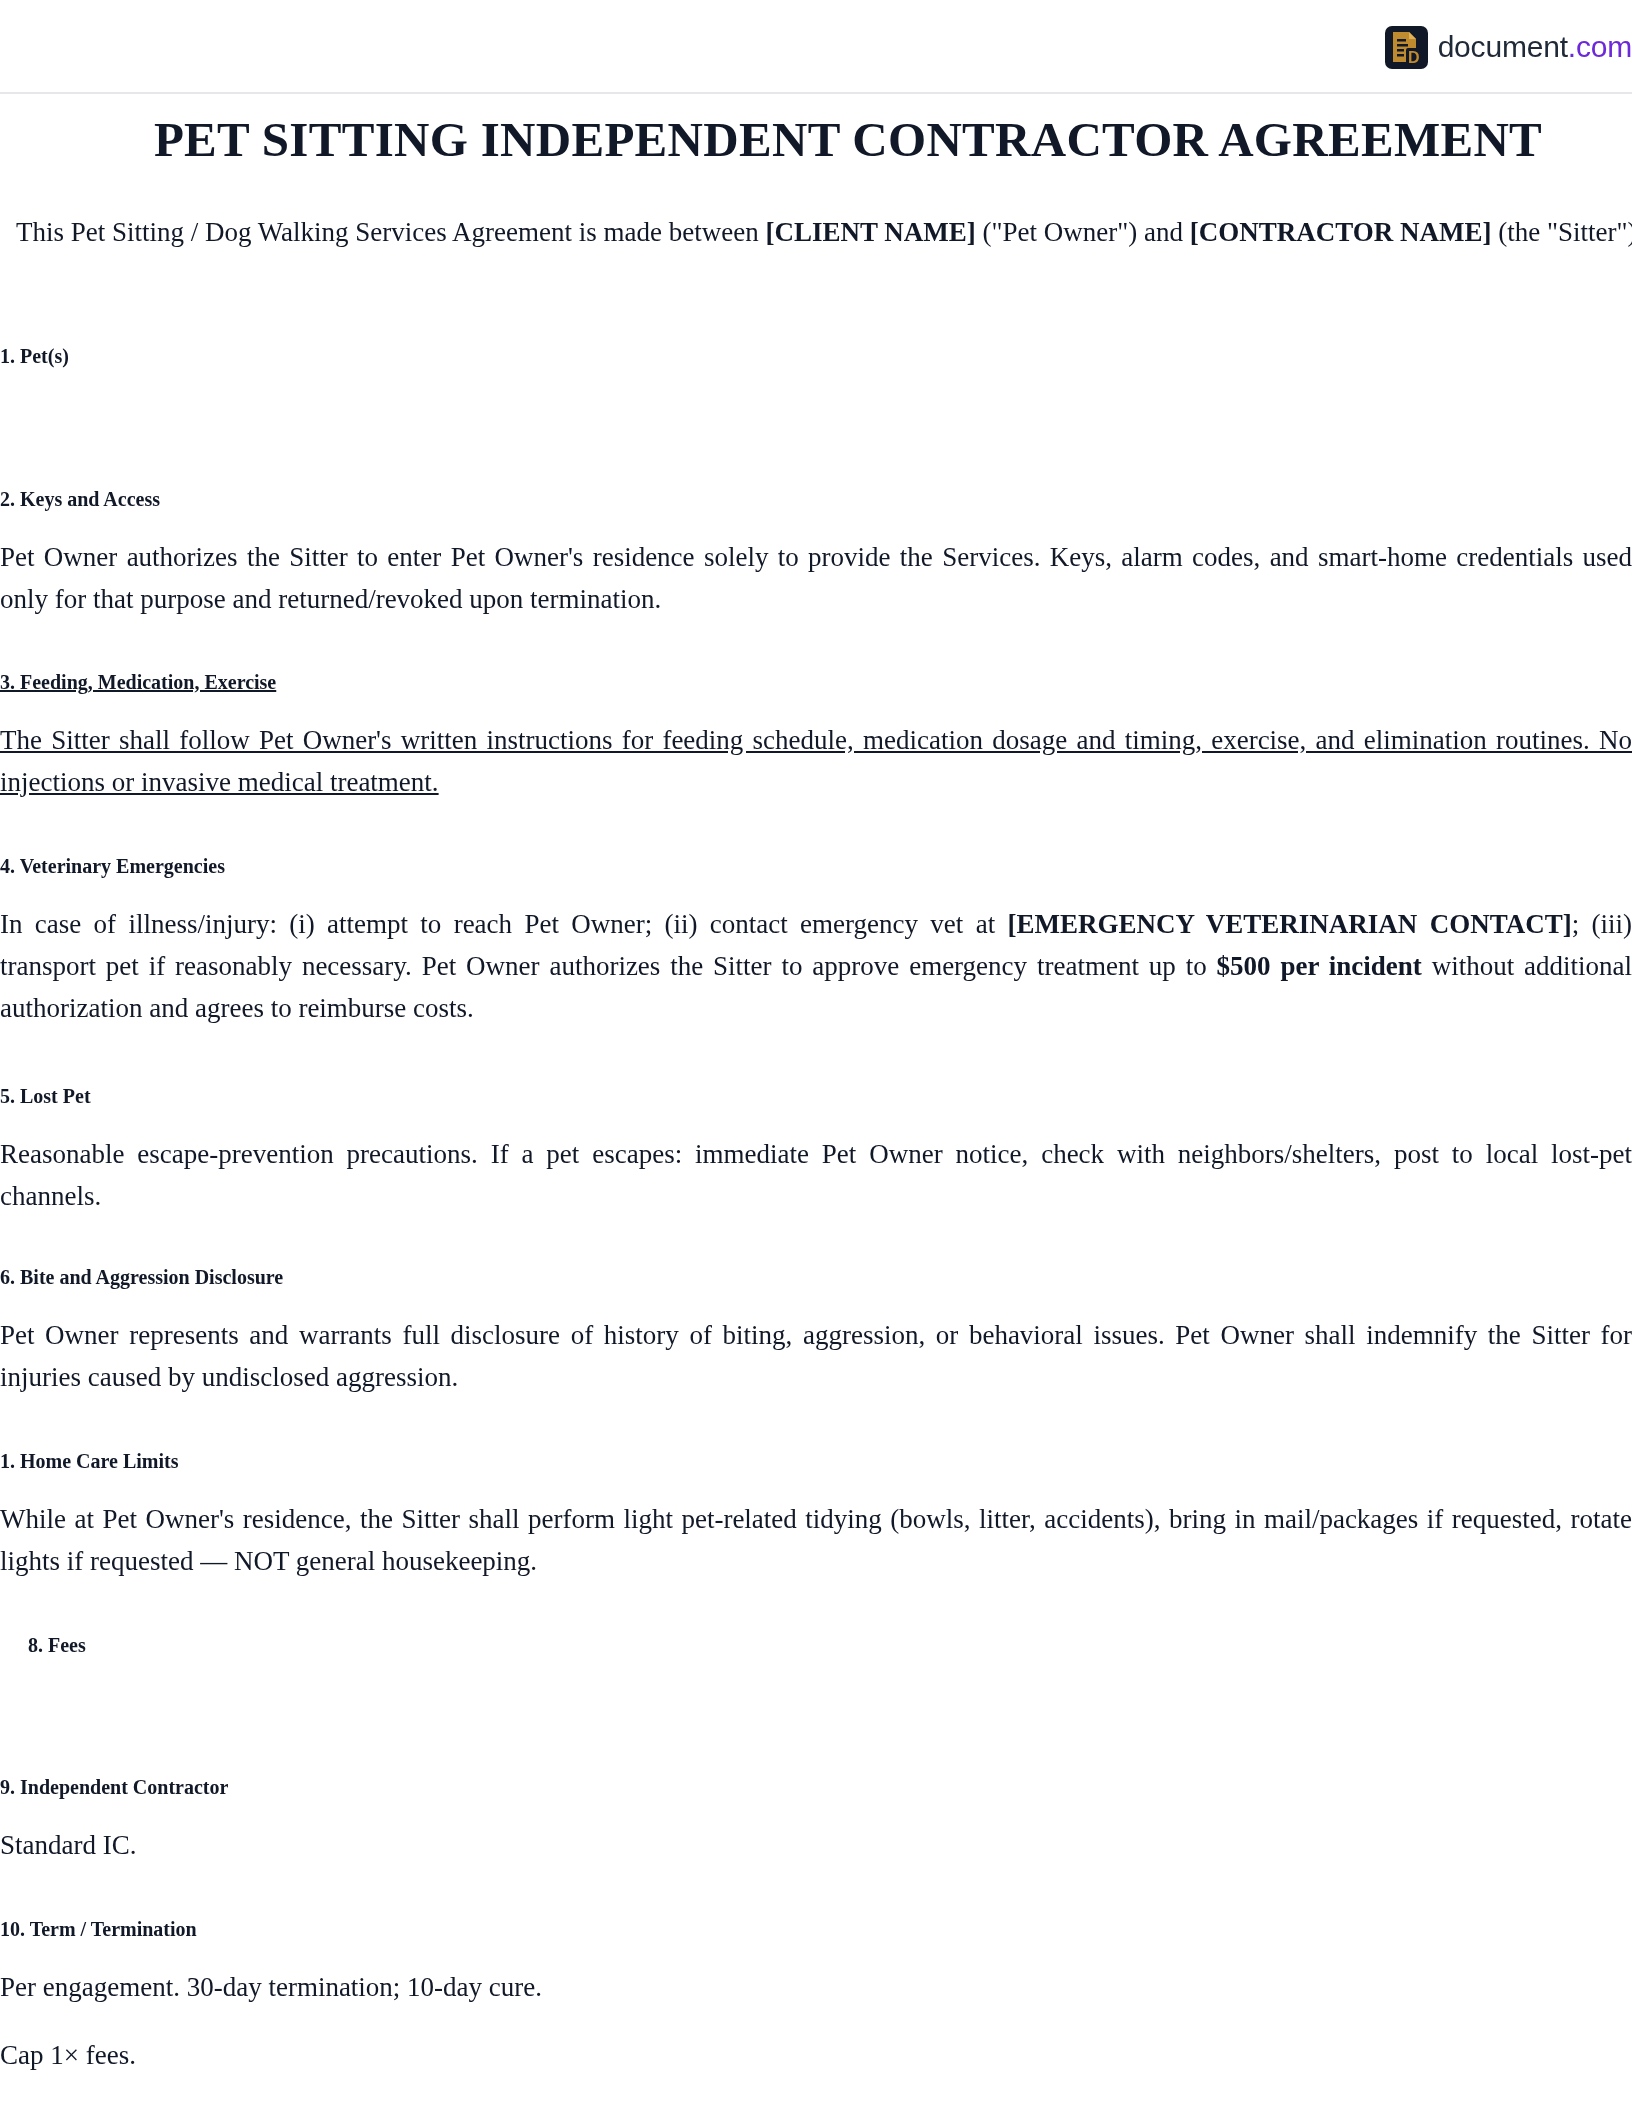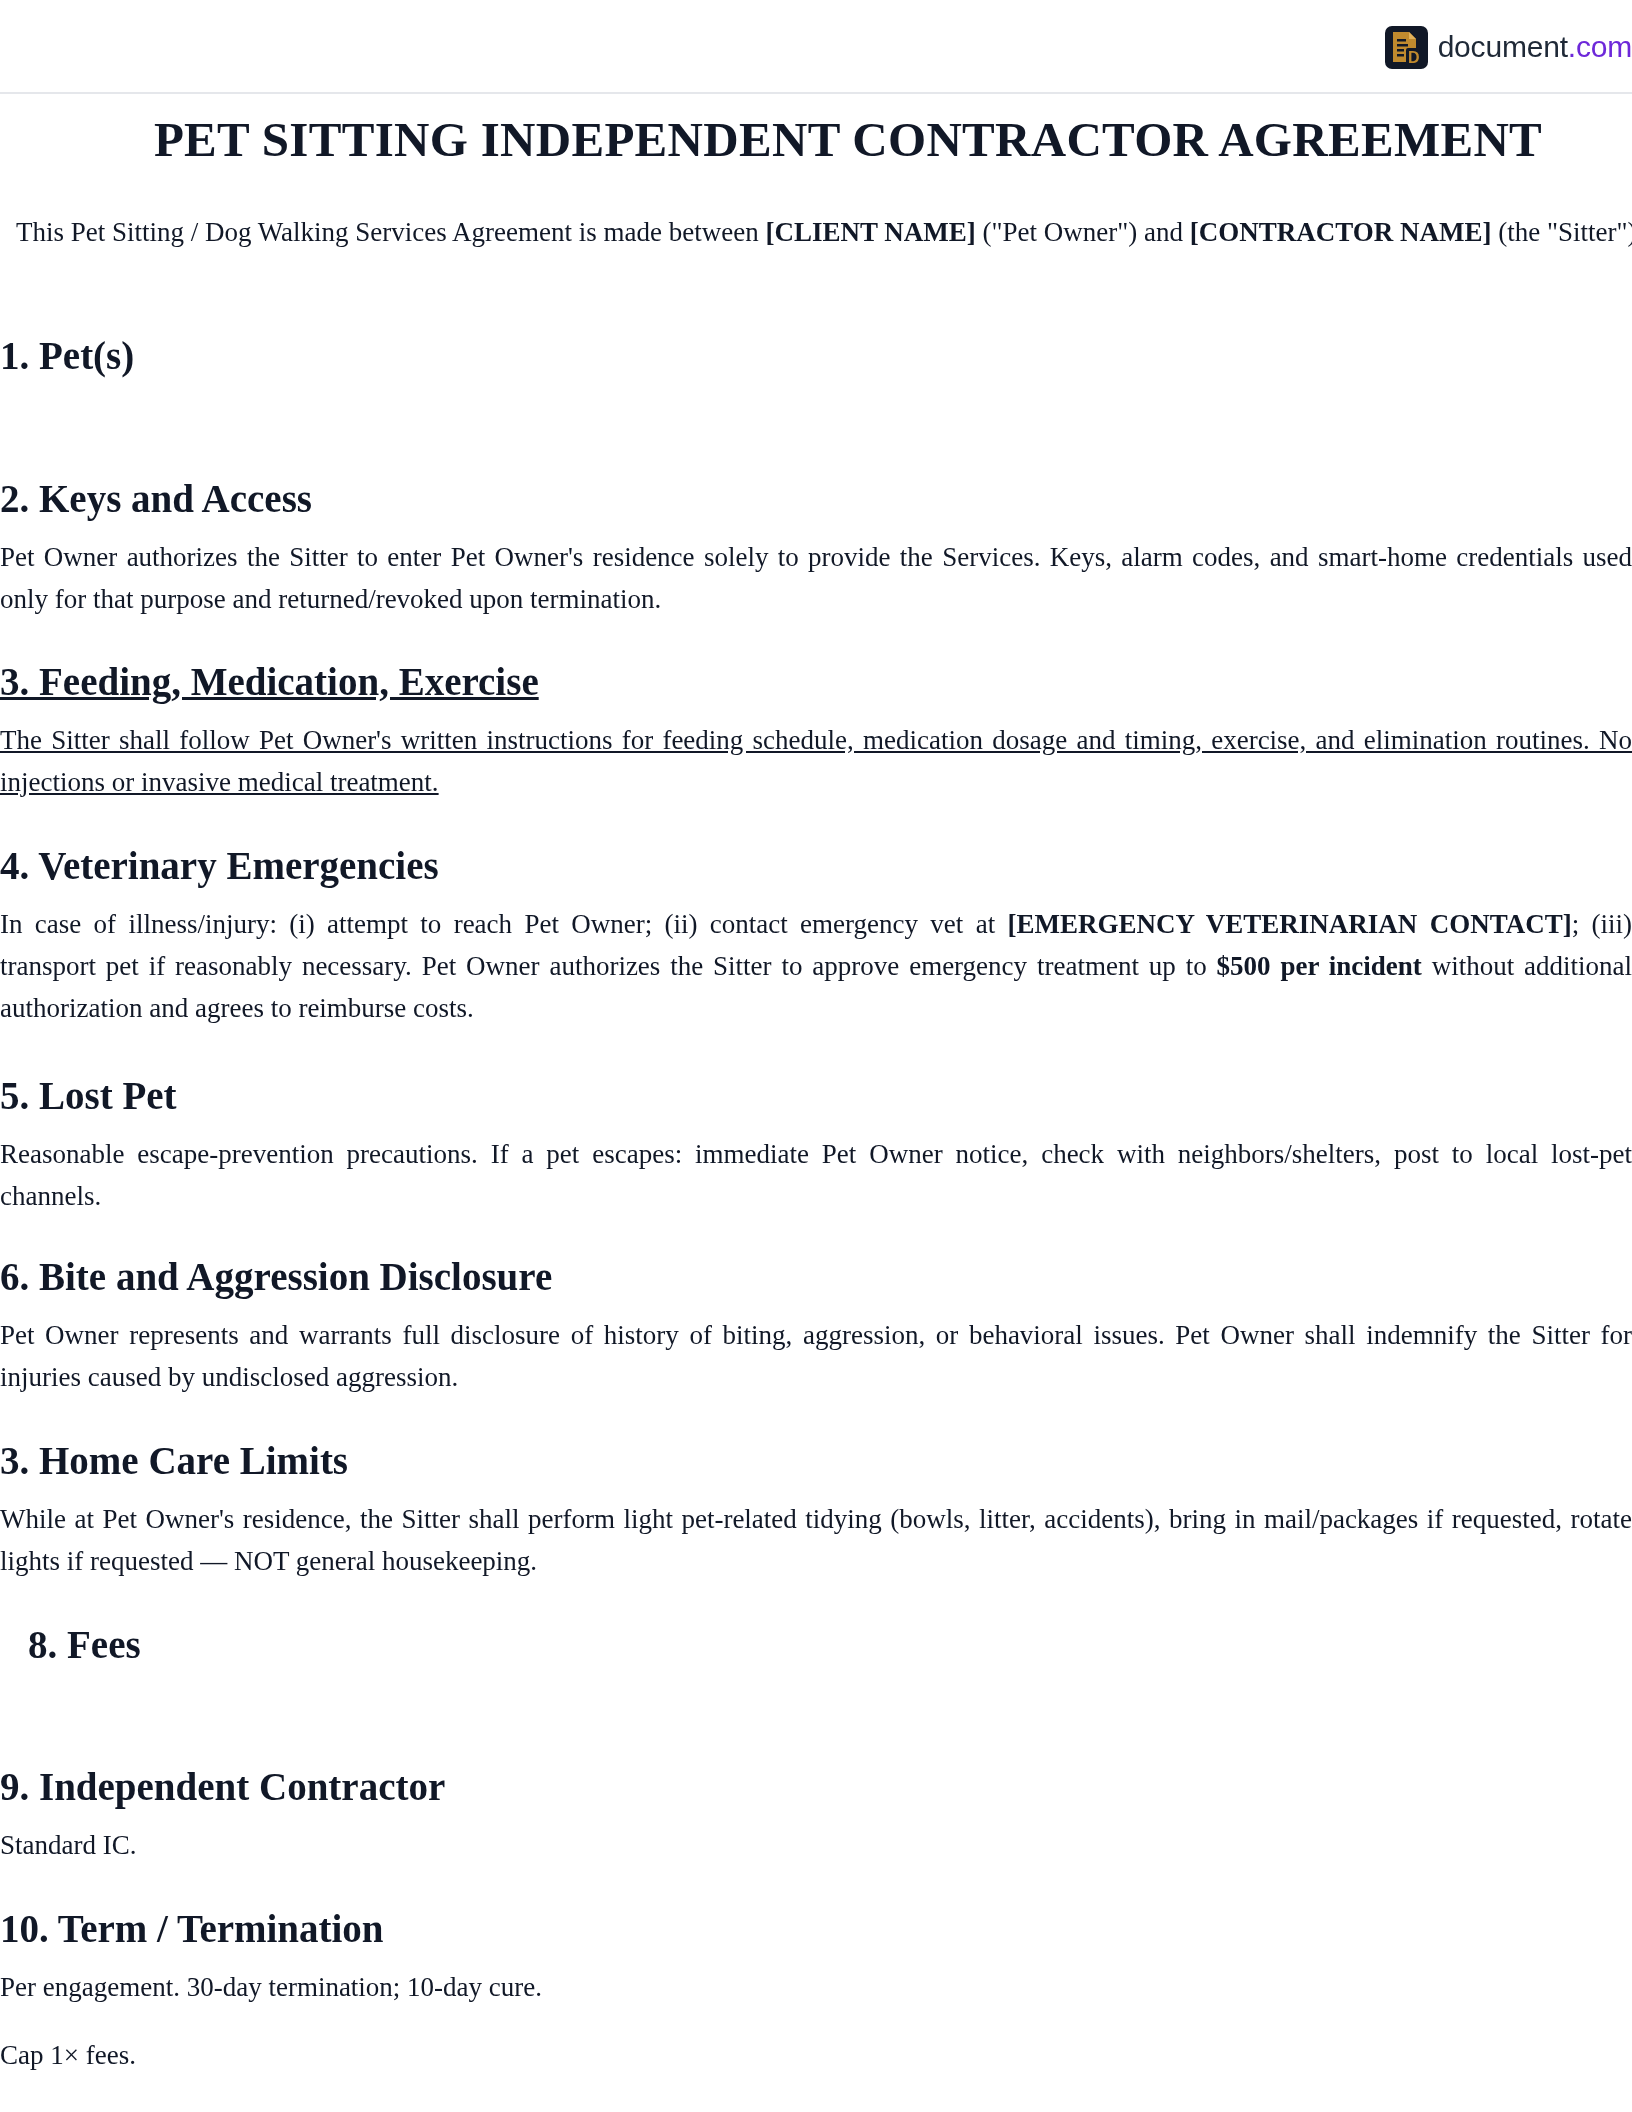--- a/index.html
+++ b/index.html
@@ -5,21 +5,21 @@
   html, body { margin: 0; padding: 0; background: #ffffff; }
   body { width: 1632px; height: 2112px; overflow: hidden; position: relative; color: #111827; font-family: "Liberation Serif", serif; }
   .topbar { position: absolute; left: 0; top: 0; width: 1632px; height: 92px; border-bottom: 2px solid #e5e7eb; }
   .brand { position: absolute; right: 0; top: 25px; height: 44px; display: flex; align-items: center; }
   .brand-logo { width: 43px; height: 43px; background: #111827; border-radius: 7px; position: relative; margin-right: 10px; }
   .brand-logo svg { position: absolute; left: 0; top: 0; }
   .brand-text { font-family: "Liberation Sans", sans-serif; font-size: 30px; color: #1f2937; letter-spacing: -0.2px; }
   .brand-tld { color: #6d28d9; }
   .title { position: absolute; left: 0; top: 108px; width: 1632px; text-align: center; font-size: 49px; font-weight: bold; margin: 0; line-height: 64px; letter-spacing: 0.3px; padding-left: 32px; }
   p { margin: 0; font-size: 27px; line-height: 42px; text-align: justify; }
-  h2 { margin: 0; font-size: 39px; font-weight: bold; line-height: 40px; }
+  h2 { margin: 0; font-size: 20px; font-weight: bold; line-height: 40px; }
   .sec { position: absolute; left: 0; width: 1632px; }
   .sec h2 { margin-bottom: 17px; }
   b { font-weight: bold; }
 </style>
 </head>
 <body>
 
 <div class="topbar">
   <div class="brand">
     <div class="brand-logo">
@@ -67,21 +67,21 @@
   <h2>5. Lost Pet</h2>
   <p>Reasonable escape-prevention precautions. If a pet escapes: immediate Pet Owner notice, check with neighbors/shelters, post to local lost-pet channels.</p>
 </div>
 
 <div class="sec" style="top:1257px;">
   <h2>6. Bite and Aggression Disclosure</h2>
   <p>Pet Owner represents and warrants full disclosure of history of biting, aggression, or behavioral issues. Pet Owner shall indemnify the Sitter for injuries caused by undisclosed aggression.</p>
 </div>
 
 <div class="sec" style="top:1441px;">
-  <h2>3. Home Care Limits</h2>
+  <h2>1. Home Care Limits</h2>
   <p>While at Pet Owner's residence, the Sitter shall perform light pet-related tidying (bowls, litter, accidents), bring in mail/packages if requested, rotate lights if requested — NOT general housekeeping.</p>
 </div>
 
 <div class="sec" style="top:1625px;padding-left:28px;">
   <h2>8. Fees</h2>
 </div>
 
 <div class="sec" style="top:1767px;">
   <h2>9. Independent Contractor</h2>
   <p>Standard IC.</p>

